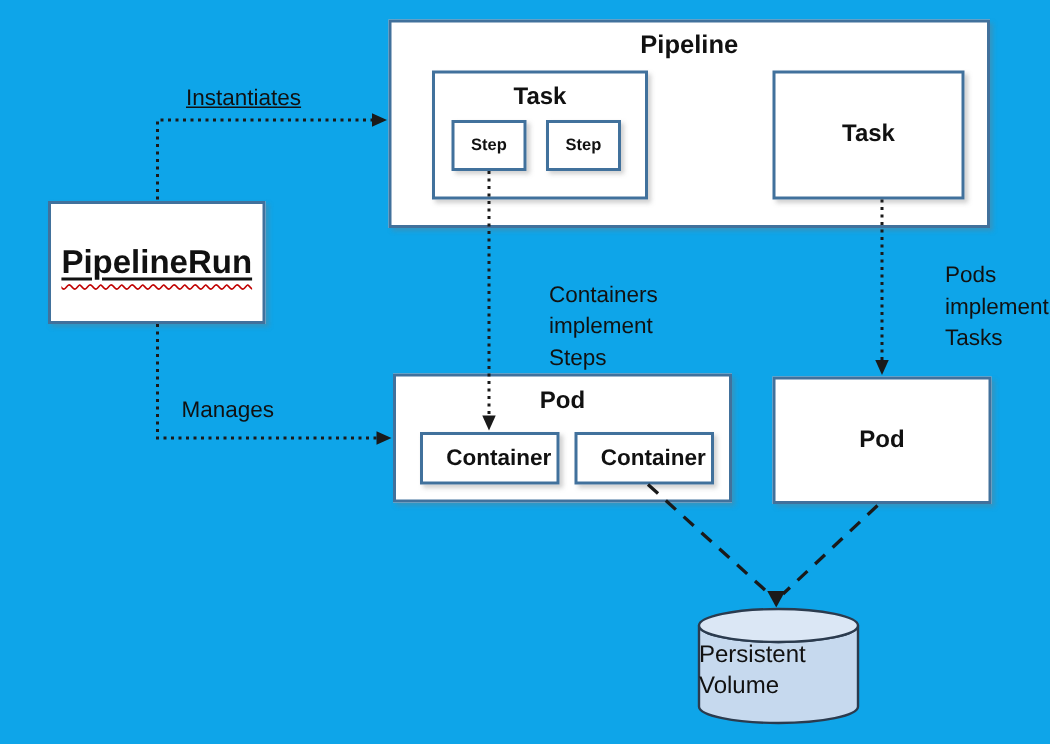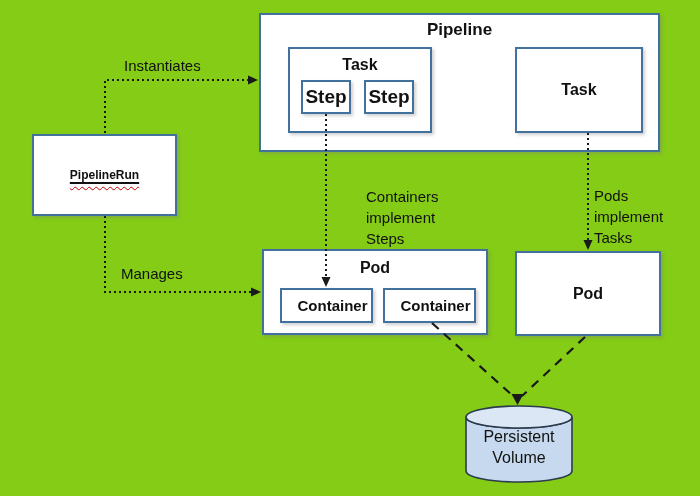--- a/index.html
+++ b/index.html
@@ -4,21 +4,21 @@
 <style>
   html, body {
     margin: 0;
     padding: 0;
     background: #ffffff;
   }
   .canvas {
     position: relative;
     width: 700px;
     height: 496px;
-    background: #84cc16;
+    background: #0ea5e9;
     font-family: "Liberation Sans", sans-serif;
     color: #111111;
     overflow: hidden;
   }
   
   .node {
     position: absolute;
     background: var(--box-fill, #ffffff);
     border: 2px solid var(--box-border, #41719c);
     box-sizing: border-box;
@@ -41,25 +41,25 @@
     align-items: center;
     justify-content: center;
   }
   
   .n-pipeline     { left: 259px; top: 13px;  width: 401px; height: 139px; }
   .n-pipeline .title { font-size: 17px; margin-top: 5px; }
   .n-task-a       { left: 288px; top: 47px;  width: 144px; height: 86px; }
   .n-task-a .title   { font-size: 16px; margin-top: 7px; }
   .n-step-1       { left: 301px; top: 80px;  width: 50px;  height: 34px; }
   .n-step-2       { left: 364px; top: 80px;  width: 50px;  height: 34px; }
-  .n-step-1 .title, .n-step-2 .title { font-size: 19px; }
+  .n-step-1 .title, .n-step-2 .title { font-size: 11px; }
   .n-task-b       { left: 515px; top: 47px;  width: 128px; height: 86px; }
   .n-task-b .title   { font-size: 16px; }
   .n-pipeline-run { left: 32px;  top: 134px; width: 145px; height: 82px; }
-  .n-pipeline-run .title { font-size: 12px; }
+  .n-pipeline-run .title { font-size: 22px; }
   .n-pod-a        { left: 262px; top: 249px; width: 226px; height: 86px; }
   .n-pod-a .title    { font-size: 16px; margin-top: 8px; }
   .n-container-1  { left: 280px; top: 288px; width: 93px;  height: 35px; }
   .n-container-2  { left: 383px; top: 288px; width: 93px;  height: 35px; }
   .n-container-1 .title, .n-container-2 .title { font-size: 15px; margin-left: 12px; }
   .n-pod-b        { left: 515px; top: 251px; width: 146px; height: 85px; }
   .n-pod-b .title    { font-size: 16px; }
   
   .pr-underline {
     text-decoration: underline;
@@ -110,30 +110,29 @@
   }
   
   .edge-label, .note-label {
     position: absolute;
     font-size: 15px;
     line-height: 21px;
     white-space: pre-line;
     z-index: 3;
     color: #111111;
   }
-  .l-instantiates { left: 124px; top: 55px; }
+  .l-instantiates { left: 124px; top: 55px; text-decoration: underline; }
   .l-manages      { left: 121px; top: 263px; text-align: right; }
   .l-containers   { left: 334px; top: 186px; margin-left: 32px; }
-  .l-pods         { left: 594px; top: 173px; margin-top: 12px; }
+  .l-pods         { left: 630px; top: 173px; }
   .l-pv-note      { left: 592px; top: 358px; font-size: 15.5px; }
   .l-pv-label {
     position: absolute;
     left: 466px; top: 426px;
     width: 106px;
-    text-align: center;
     font-size: 16px;
     line-height: 21px;
     white-space: pre-line;
     z-index: 3;
     color: #111111;
   }
 </style>
 </head>
 <body>
 

